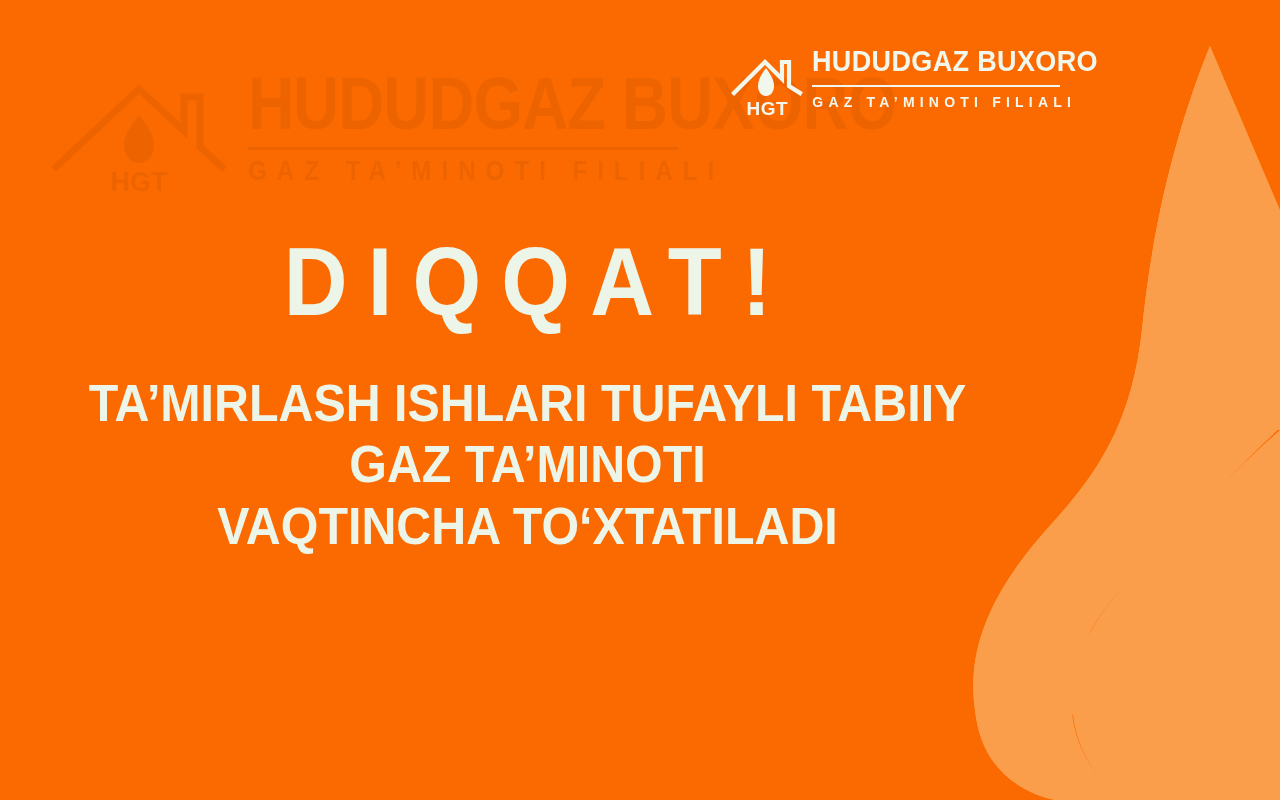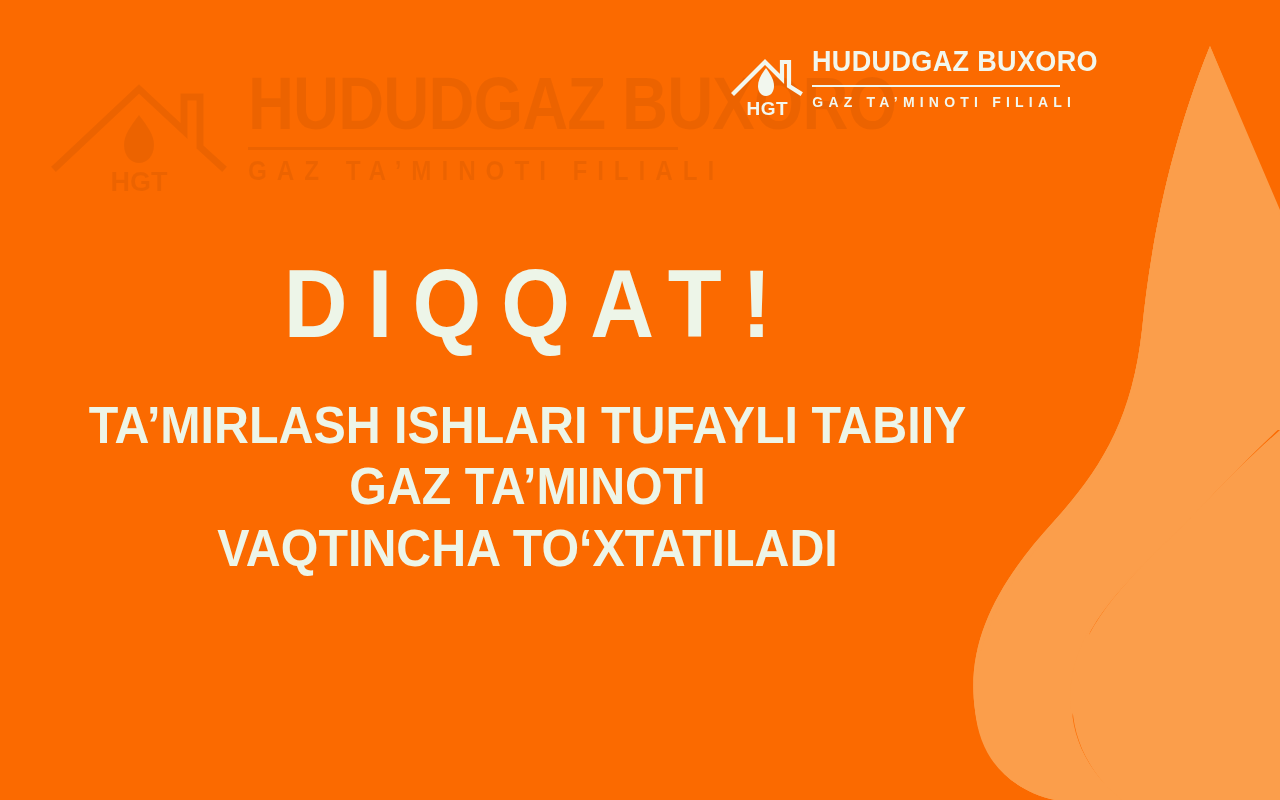--- a/index.html
+++ b/index.html
@@ -133,21 +133,21 @@
     line-height: 1;
     white-space: nowrap;
     text-align: center;
     width: 248px;
   }
 
   
   .message {
     position: absolute;
     left: 0;
-    top: 254px;
+    top: 232px;
     width: 1055px;
     text-align: center;
   }
   .headline {
     font-size: 96px;
     font-weight: 700;
     color: #edf5e8;
     letter-spacing: 22px;
     line-height: 1.05;
     margin: 0 0 40px 0;

